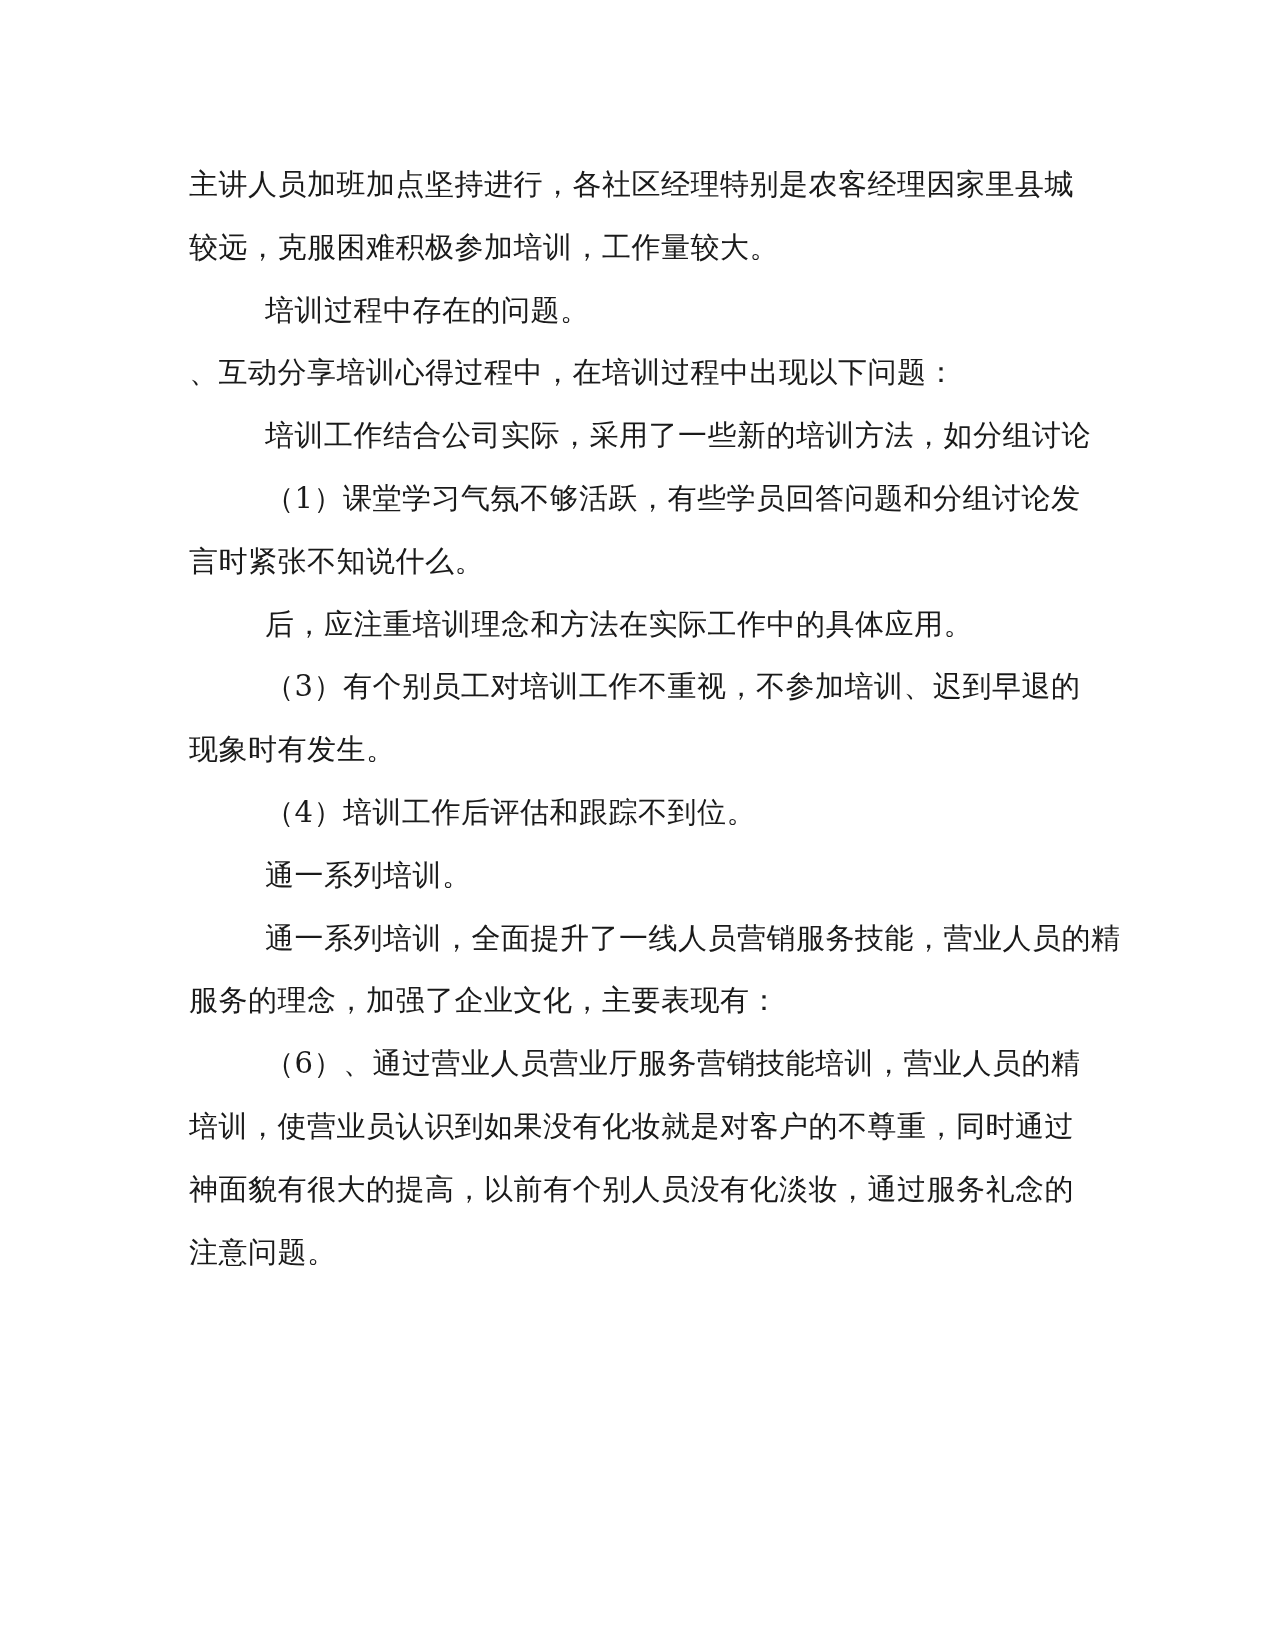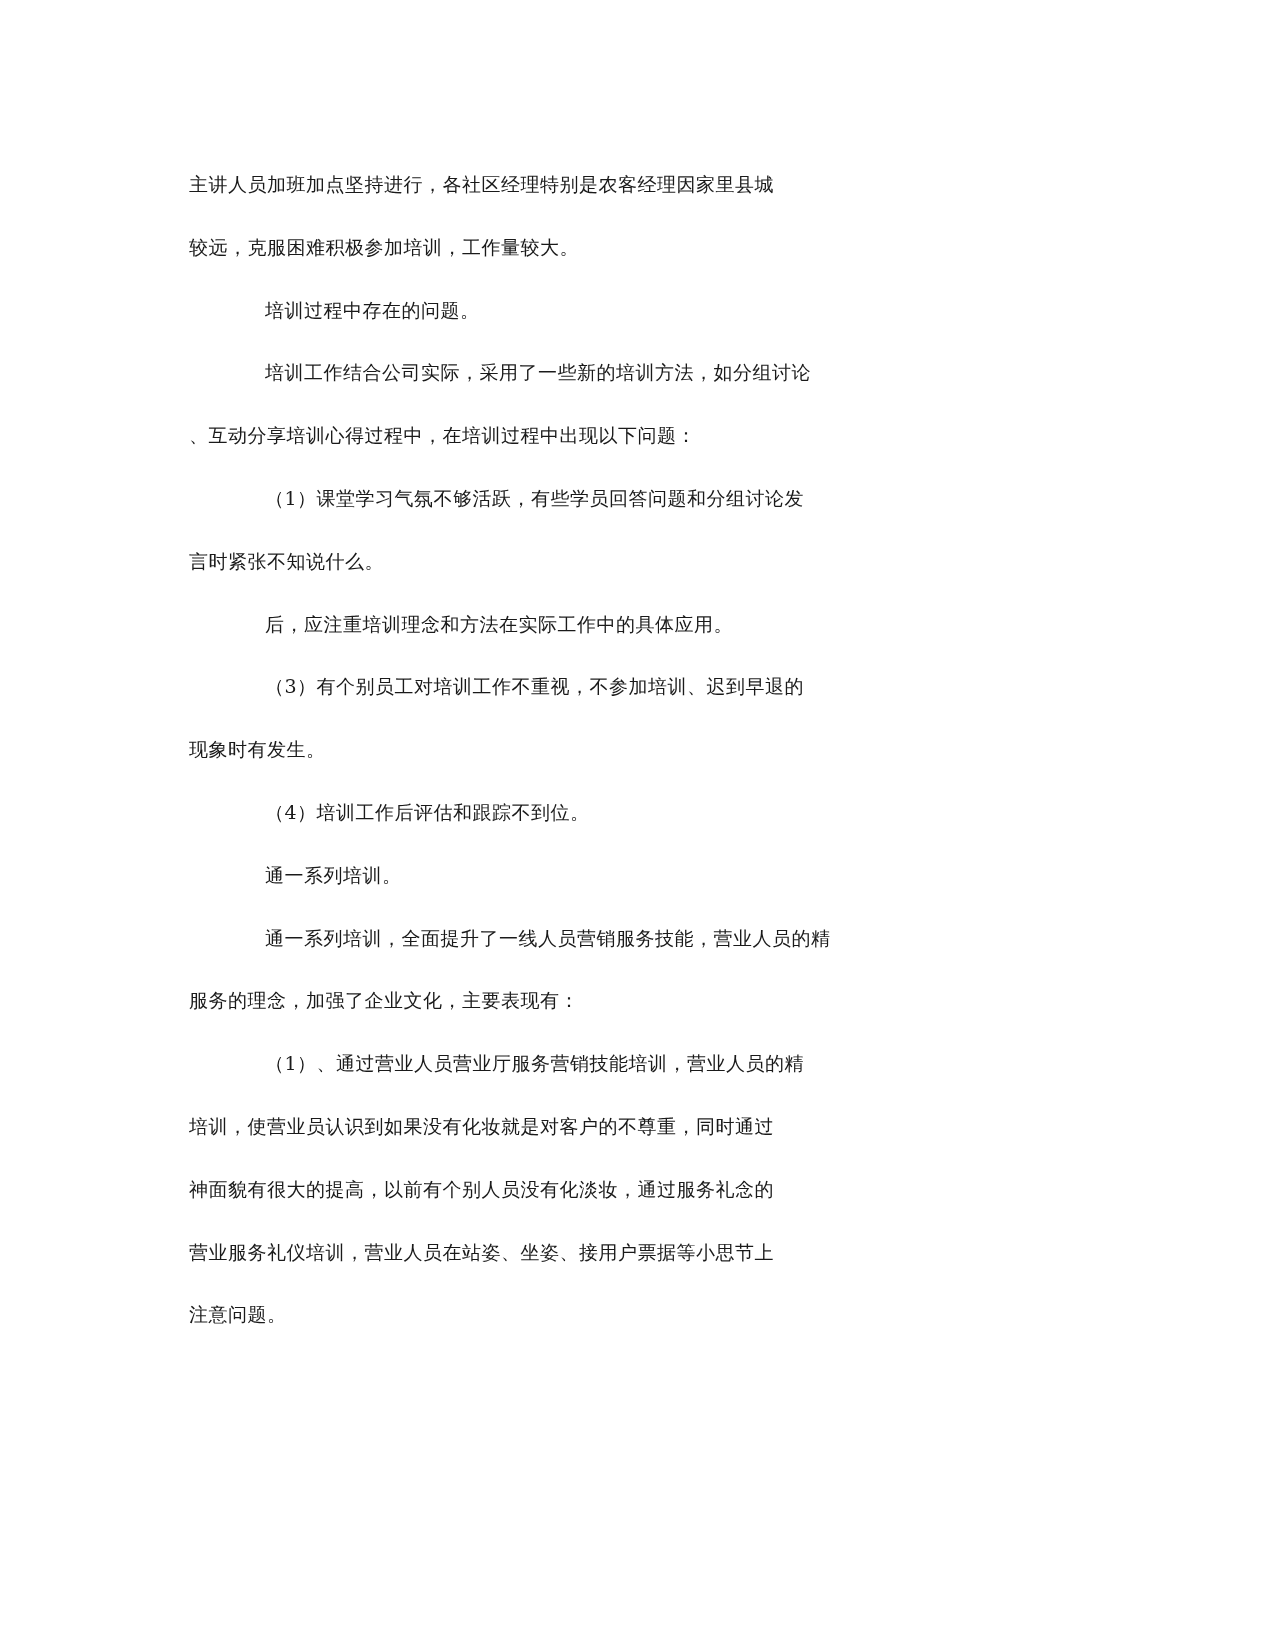--- a/index.html
+++ b/index.html
@@ -18,47 +18,46 @@
   }
   .text-block {
     position: absolute;
     left: 189px;
     top: 153px;
     width: 886px;
   }
   .line {
     height: 62.8px;
     line-height: 62.8px;
-    font-size: 19px;
+    font-size: 29px;
     letter-spacing: 0.5px;
     white-space: nowrap;
     font-weight: normal;
   }
   .line.indent {
     padding-left: 76px;
   }
 </style>
 </head>
 <body>
 
 <div class="page">
   <div class="text-block">
     <div class="line">主讲人员加班加点坚持进行，各社区经理特别是农客经理因家里县城</div>
     <div class="line">较远，克服困难积极参加培训，工作量较大。</div>
     <div class="line indent">培训过程中存在的问题。</div>
+    <div class="line">、互动分享培训心得过程中，在培训过程中出现以下问题：</div>
     <div class="line indent">培训工作结合公司实际，采用了一些新的培训方法，如分组讨论</div>
-    <div class="line">、互动分享培训心得过程中，在培训过程中出现以下问题：</div>
     <div class="line indent">（1）课堂学习气氛不够活跃，有些学员回答问题和分组讨论发</div>
     <div class="line">言时紧张不知说什么。</div>
     <div class="line indent">后，应注重培训理念和方法在实际工作中的具体应用。</div>
     <div class="line indent">（3）有个别员工对培训工作不重视，不参加培训、迟到早退的</div>
     <div class="line">现象时有发生。</div>
     <div class="line indent">（4）培训工作后评估和跟踪不到位。</div>
     <div class="line indent">通一系列培训。</div>
     <div class="line indent">通一系列培训，全面提升了一线人员营销服务技能，营业人员的精</div>
     <div class="line">服务的理念，加强了企业文化，主要表现有：</div>
-    <div class="line indent">（1）、通过营业人员营业厅服务营销技能培训，营业人员的精</div>
+    <div class="line indent">（6）、通过营业人员营业厅服务营销技能培训，营业人员的精</div>
     <div class="line">培训，使营业员认识到如果没有化妆就是对客户的不尊重，同时通过</div>
     <div class="line">神面貌有很大的提高，以前有个别人员没有化淡妆，通过服务礼念的</div>
-    <div class="line">营业服务礼仪培训，营业人员在站姿、坐姿、接用户票据等小思节上</div>
     <div class="line">注意问题。</div>
   </div>
 </div>
 
 </body></html>

